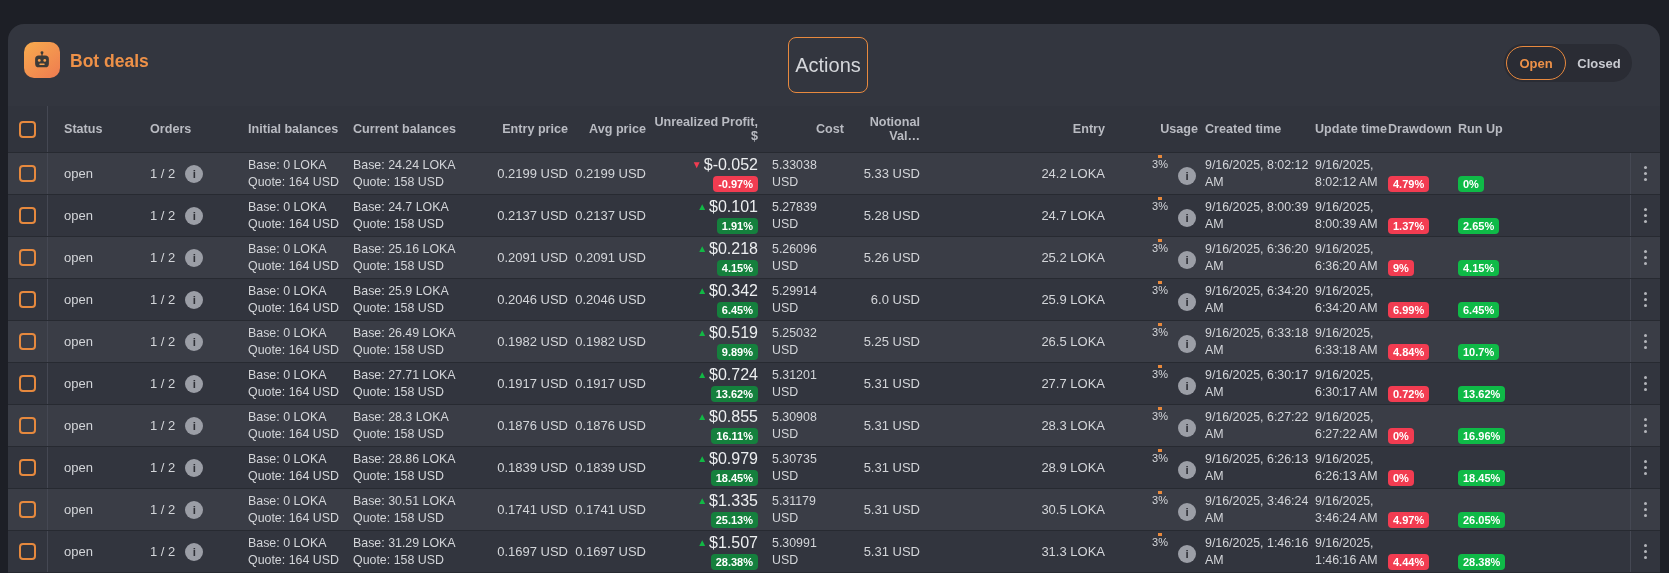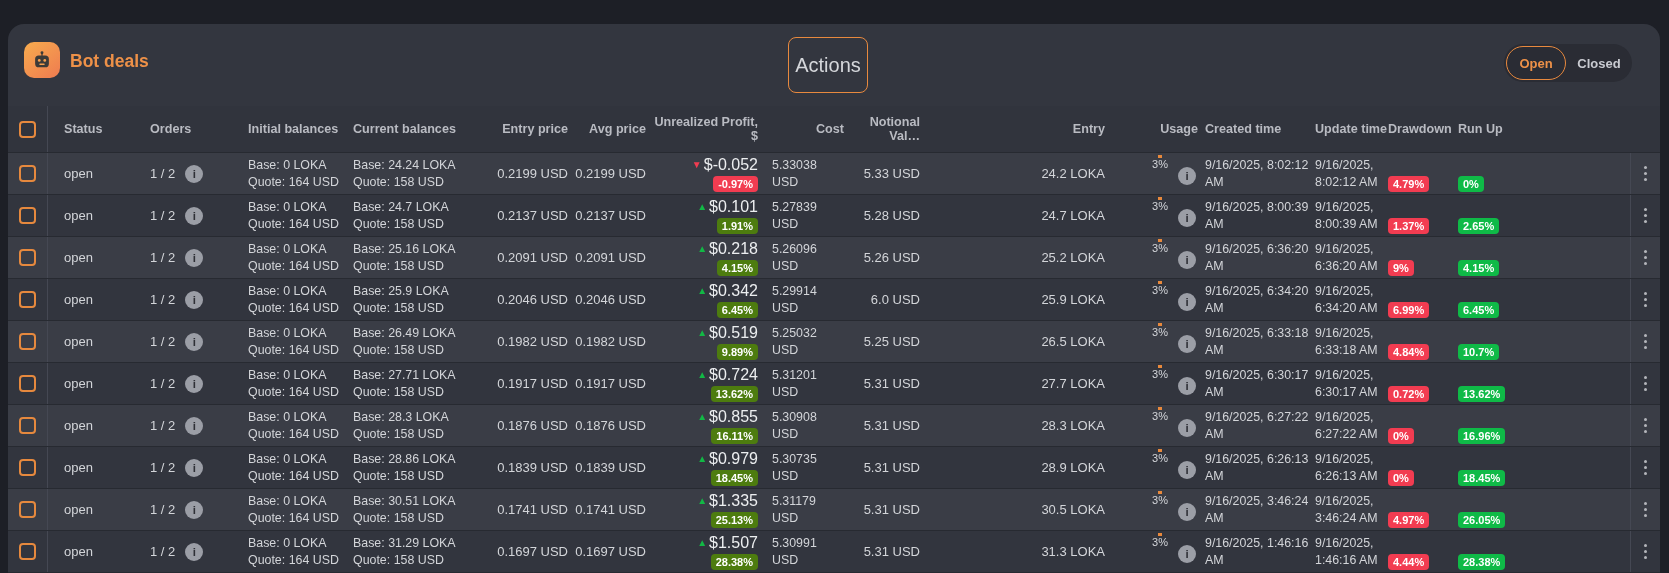--- a/index.html
+++ b/index.html
@@ -47,21 +47,21 @@
                font-size:11.5px; font-weight:bold; display:inline-flex; align-items:center;
                justify-content:center; cursor:pointer; flex:0 0 auto; }
 
   .profit-cell { display:flex; flex-direction:column; align-items:flex-end; justify-content:center; gap:2px; }
   .profit-line { display:flex; align-items:center; color:#eceef0; font-size:16px; font-weight:500; }
   .tri { font-size:10px; margin-right:2px; }
   .profit-cell.up   .tri { color:#12b845; } .profit-cell.up   .tri::before { content:"▲"; }
   .profit-cell.down .tri { color:#f23c51; } .profit-cell.down .tri::before { content:"▼"; }
   .badge { display:inline-block; padding:2px 5px; border-radius:4px; font-size:11px;
            font-weight:bold; color:#fff; }
-  .profit-cell.up   .pct-badge { background:#4d7c0f; }
+  .profit-cell.up   .pct-badge { background:#15803d; }
   .profit-cell.down .pct-badge { background:#f23c51; }
   .badge-red   { background:#f23c51; }
   .badge-green { background:#0fba47; }
   .cost-cell  { padding-left:14px; } .cost-inner { width:64px; }
   .usage-cell { position:relative; height:100%; }
   .usage-fill { position:absolute; right:36px; top:2px; width:4px; height:3px; background:#e8893c; }
   .usage-pct  { position:absolute; right:30px; top:5px; font-size:11px; color:#d3d5d9; }
   .usage-info { position:absolute; right:2px;  top:14px; }
   .time-cell { padding-left:7px; }
   .upd-cell  { padding-left:5px; }

